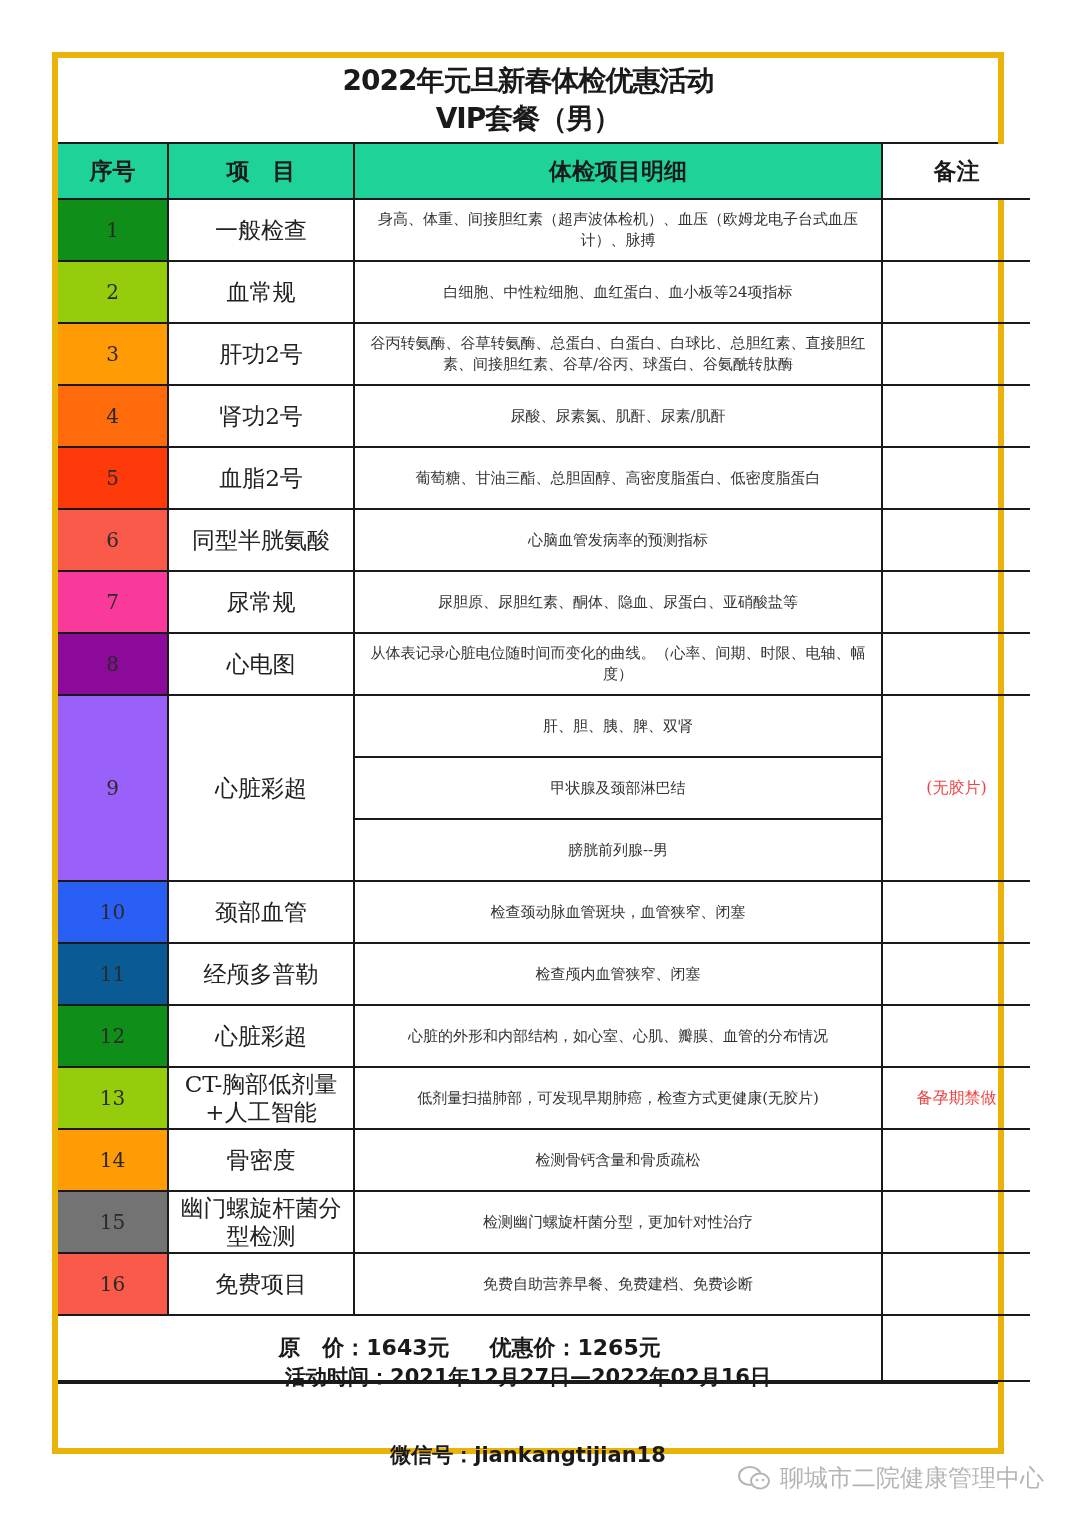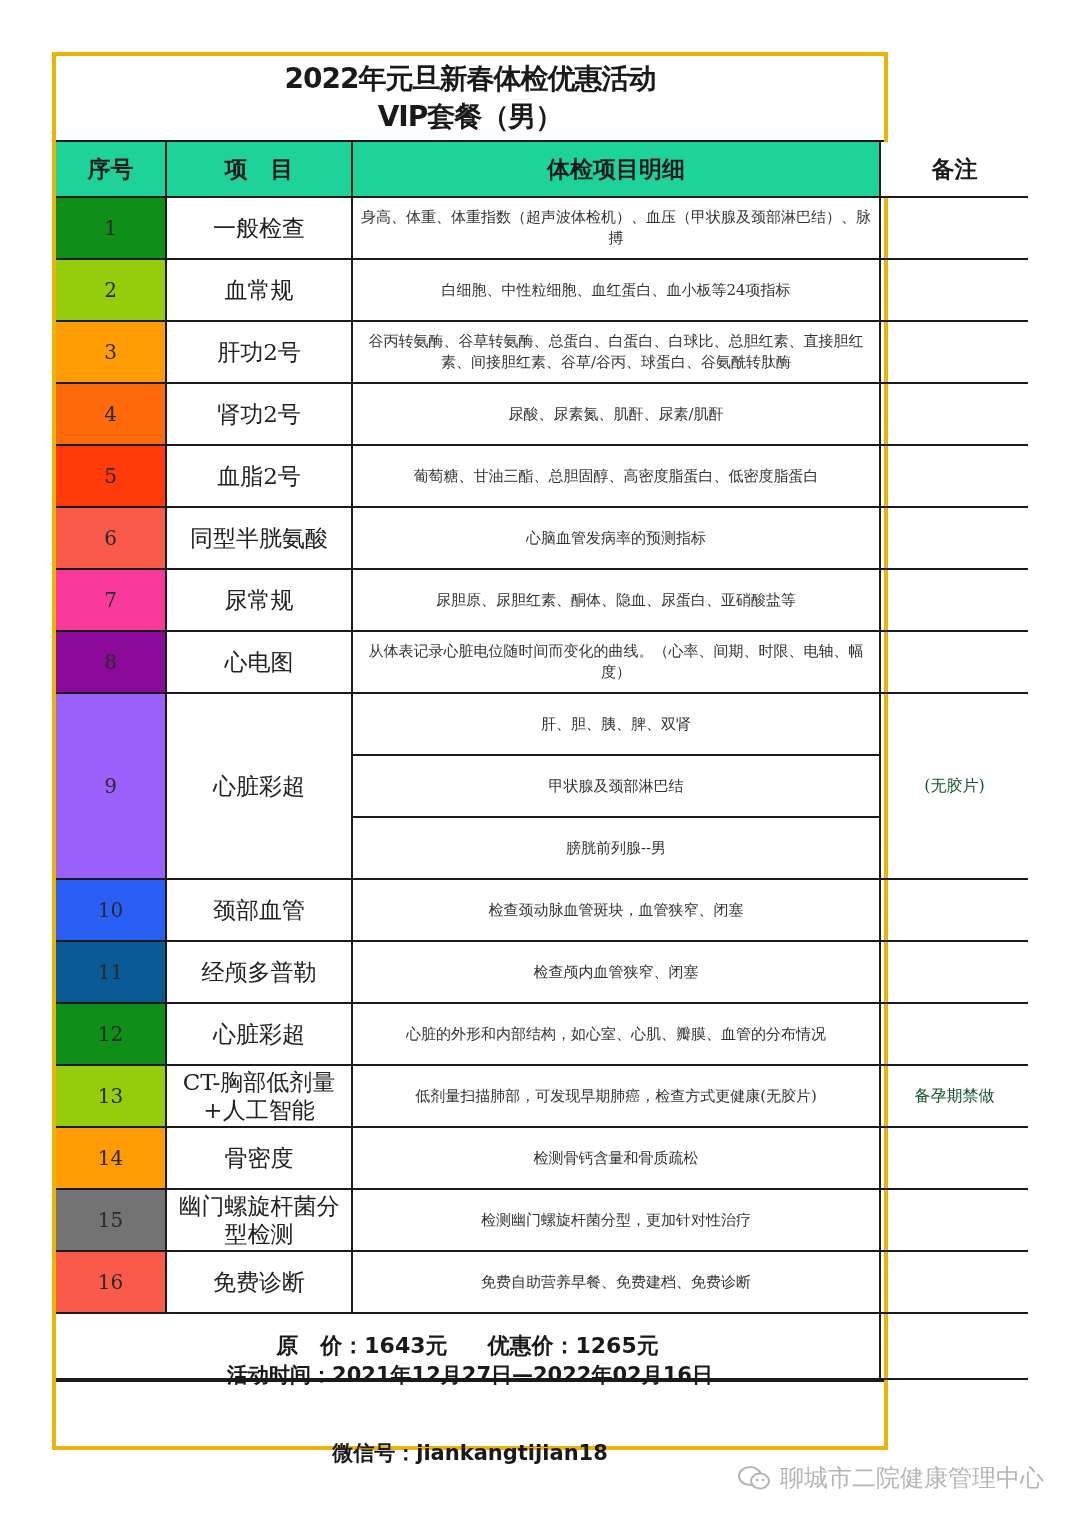--- a/index.html
+++ b/index.html
@@ -1,31 +1,31 @@
 <!DOCTYPE html>
 <html><head>
 <meta charset="utf-8">
 <style>
   html, body { margin: 0; padding: 0; background: #ffffff; }
   body { width: 1080px; height: 1527px; position: relative; font-family: "DejaVu Serif", serif; color: #1a1a1a; }
-  .sheet { position: absolute; left: 52px; top: 52px; width: 836px; border: 4px solid #eab308; box-sizing: border-box; }
+  .sheet { position: absolute; left: 52px; top: 52px; width: 952px; border: 6px solid #eab308; box-sizing: border-box; }
   .title-block { height: 84px; border-bottom: 2px solid #1a1a1a; text-align: center; display: flex; flex-direction: column; justify-content: center; }
   .title-line { font-family: "DejaVu Sans", sans-serif; font-weight: bold; font-size: 28px; line-height: 38px; letter-spacing: -1px; }
   table { border-collapse: collapse; width: 100%; table-layout: fixed; }
   td, th { border: 2px solid #1a1a1a; text-align: center; vertical-align: middle; padding: 0 4px; }
   tr > :first-child { border-left: none; }
   tr > :last-child { border-right: none; }
   thead th { background: #1dd39a; height: 54px; font-family: "DejaVu Sans", sans-serif; font-weight: bold; font-size: 23px; border-top: none; }
   thead th.note-h { background: #ffffff; }
   tbody tr { height: 62px; }
   tbody tr.sub { height: 62px; }
   td.num { font-size: 20px; color: #2a2a2a; }
   td.item { font-size: 23px; line-height: 28px; color: #222; }
   td.detail { font-size: 15px; line-height: 21px; color: #333; padding: 0 8px; }
-  td.note { font-size: 16px; color: #14532d; }
+  td.note { font-size: 16px; color: #ef4444; }
   .price-row td { height: 64px; font-family: "DejaVu Sans", sans-serif; font-weight: bold; font-size: 22px; }
   .price-wrap { display: flex; justify-content: center; gap: 40px; }
   .footer-block { border-top: 2px solid #1a1a1a; height: 64px; display: flex; flex-direction: column; justify-content: center; text-align: center; font-family: "DejaVu Sans", sans-serif; font-weight: bold; font-size: 21px; line-height: 30px; gap: 48px; }
   .watermark { position: absolute; right: 36px; top: 1462px; color: #b5b5b5; font-family: Liberation Sans, sans-serif; font-size: 24px; display: flex; align-items: center; gap: 8px; }
   .wm-icon { width: 36px; height: 28px; }
 </style>
 </head>
 <body>
 
 <div class="sheet">
@@ -46,21 +46,21 @@
         <th>序号</th>
         <th>项　目</th>
         <th>体检项目明细</th>
         <th class="note-h">备注</th>
       </tr>
     </thead>
     <tbody id="tbody">
         <tr>
           <td class="num" style="background:#0f8f1a">1</td>
           <td class="item">一般检查</td>
-          <td class="detail">身高、体重、体重指数（超声波体检机）、血压（甲状腺及颈部淋巴结）、脉搏</td>
+          <td class="detail">身高、体重、间接胆红素（超声波体检机）、血压（欧姆龙电子台式血压计）、脉搏</td>
           <td class="note"></td>
         </tr>
         <tr>
           <td class="num" style="background:#95cc0c">2</td>
           <td class="item">血常规</td>
           <td class="detail">白细胞、中性粒细胞、血红蛋白、血小板等24项指标</td>
           <td class="note"></td>
         </tr>
         <tr>
           <td class="num" style="background:#ff9b05">3</td>
@@ -141,21 +141,21 @@
           <td class="note"></td>
         </tr>
         <tr>
           <td class="num" style="background:#737373">15</td>
           <td class="item">幽门螺旋杆菌分型检测</td>
           <td class="detail">检测幽门螺旋杆菌分型，更加针对性治疗</td>
           <td class="note"></td>
         </tr>
         <tr>
           <td class="num" style="background:#fa5a4a">16</td>
-          <td class="item">免费诊断</td>
+          <td class="item">免费项目</td>
           <td class="detail">免费自助营养早餐、免费建档、免费诊断</td>
           <td class="note"></td>
         </tr>
       </tbody>
     <tbody>
       <tr class="price-row">
         <td colspan="3">
           <div class="price-wrap">
             <span><span>原　价：</span><span>1643元</span></span>
             <span><span>优惠价：</span><span>1265元</span></span>

